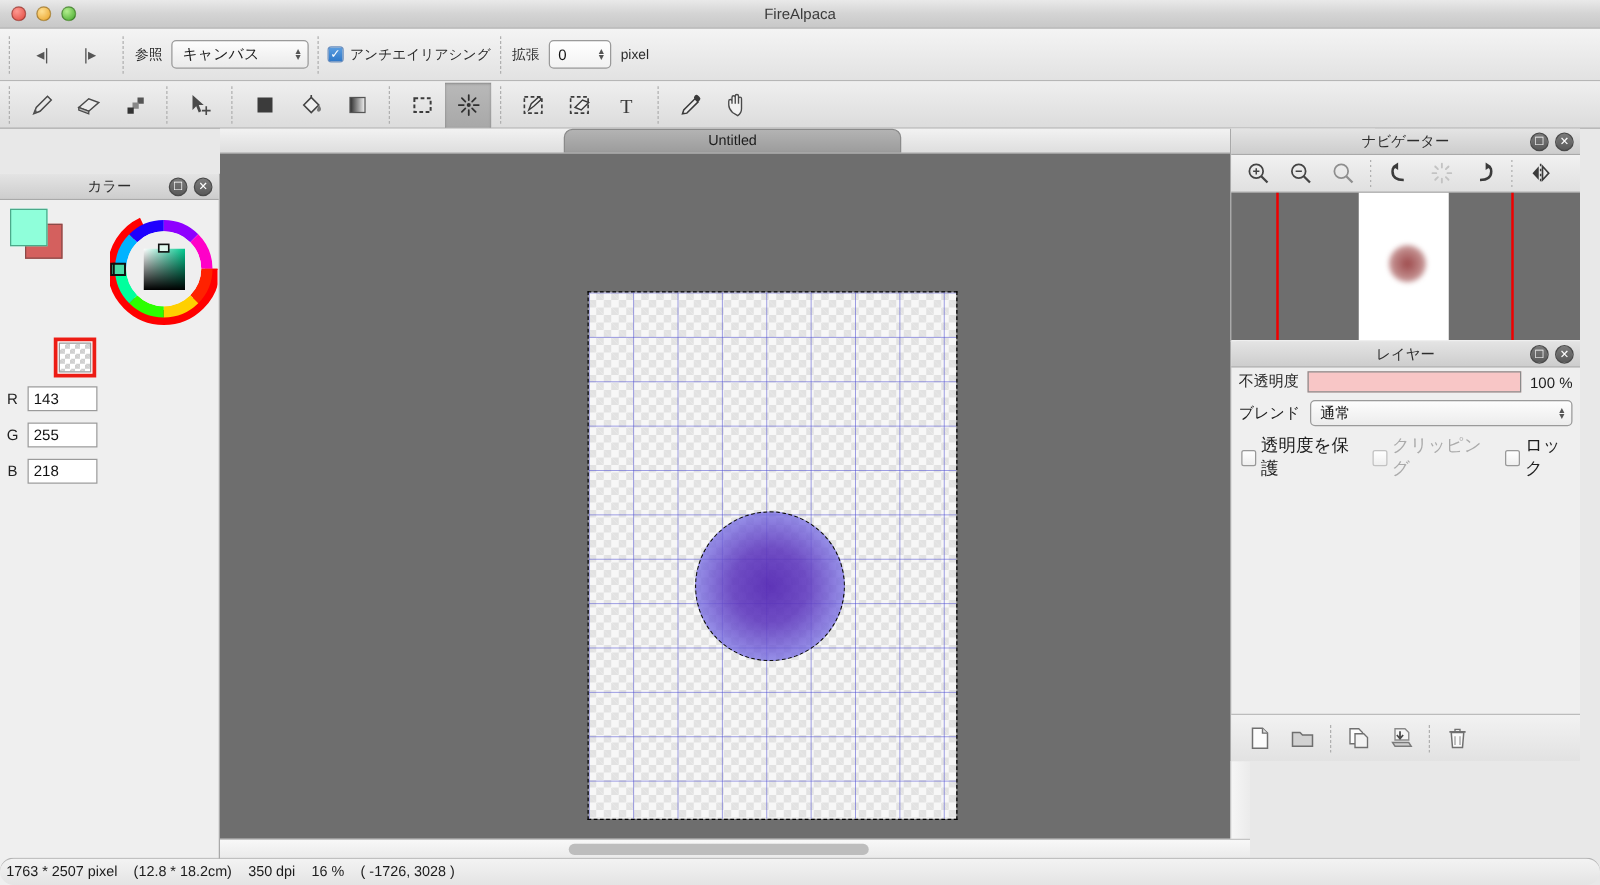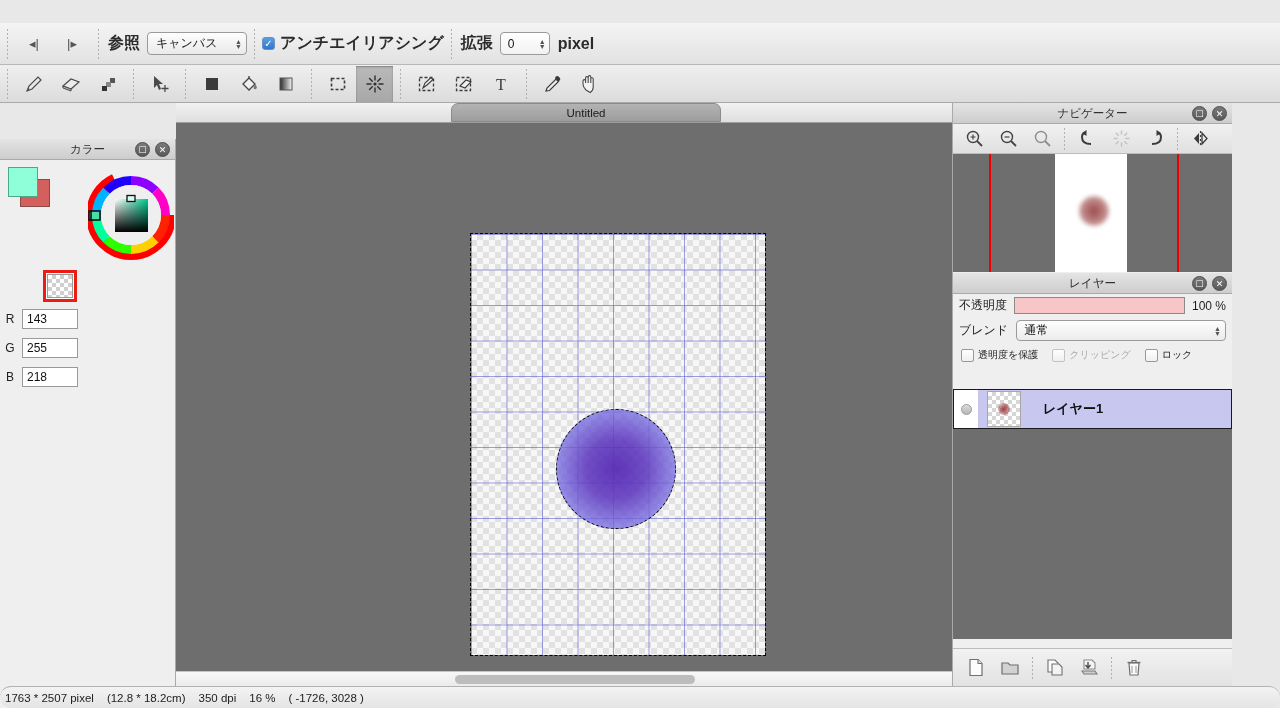--- a/index.html
+++ b/index.html
@@ -36,21 +36,21 @@
     display: flex; align-items: center;
   }
   .navbtn {
     width: 38px; height: 24px; display: flex; align-items: center; justify-content: center;
     color: #555; font-size: 13px;
   }
   .vdots {
     width: 1px; height: 30px; margin: 0 7px;
     background: repeating-linear-gradient(to bottom, #b0b0b0 0 2px, transparent 2px 4px);
   }
-  .opt-label { font-size: 16px; color: #2b2b2b; margin: 0 7px 0 2px; font-weight: bold; }
+  .opt-label { font-size: 11px; color: #2b2b2b; margin: 0 7px 0 2px; }
   .sel-box {
     height: 23px; border: 1px solid #9a9a9a; border-radius: 4px;
     background: linear-gradient(to bottom, #fdfdfd, #eaeaea);
     display: flex; align-items: center; padding: 0 4px 0 8px;
     font-size: 12px; color: #1a1a1a; position: relative;
   }
   .sel-box .arrows {
     margin-left: auto; padding-left: 10px; display: flex; flex-direction: column;
     line-height: 5px; font-size: 7px; color: #555;
   }
@@ -166,23 +166,23 @@
     background: linear-gradient(to right,#f6f6f6,#ebebeb); border-left: 1px solid #c4c4c4;
   }
   .vthumb { position: absolute; left: 4px; top: 50px; width: 9px; height: 150px; border-radius: 5px; background: #bdbdbd; }
   .hscroll {
     position: absolute; top: 568px; left: 0; width: 824px; height: 15px;
     background: linear-gradient(to bottom,#f8f8f8,#ebebeb); border-top: 1px solid #c4c4c4;
   }
   .hthumb { position: absolute; top: 3px; left: 279px; width: 240px; height: 9px; border-radius: 5px; background: #bdbdbd; }
 
   
-  .rpanel { position: absolute; left: 952px; width: 280px; background: #efefef; border-left: 1px solid #a9a9a9; }
+  .rpanel { position: absolute; left: 984px; width: 280px; background: #efefef; border-left: 1px solid #a9a9a9; }
   #nav-panel { top: 103px; height: 170px; }
-  #layer-panel { top: 273px; height: 413px; }
+  #layer-panel { top: 273px; height: 336px; }
   .nav-tools {
     height: 30px; background: linear-gradient(to bottom,#f1f1f1,#e0e0e0);
     border-bottom: 1px solid #bcbcbc; display: flex; align-items: center; padding-left: 4px;
   }
   .nitem { width: 34px; height: 28px; display: flex; align-items: center; justify-content: center; }
   .nav-preview { position: relative; height: 118px; background: #6e6e6e; overflow: hidden; }
   .nav-white { position: absolute; left: 102px; top: 0; width: 72px; height: 118px; background: #fff; }
   .nav-blob {
     position: absolute; left: 126px; top: 42px; width: 30px; height: 30px; border-radius: 50%;
     background: radial-gradient(circle, rgba(140,42,44,.85) 0%, rgba(150,60,60,.6) 55%, rgba(160,90,90,.12) 100%);
@@ -193,21 +193,21 @@
   .lrow { display: flex; align-items: center; padding: 3px 6px; text-align: right; }
   .llab { font-size: 12px; color: #1d1d1d; white-space: nowrap; }
   .opac-bar {
     flex: 1; height: 17px; margin: 0 7px; border: 1px solid #8b8b8b; background: #f8c6c6;
   }
   .blend-sel {
     flex: 1; height: 21px; margin-left: 8px; border: 1px solid #9a9a9a; border-radius: 4px;
     background: linear-gradient(to bottom,#fdfdfd,#ececec);
     display: flex; align-items: center; padding: 0 4px 0 7px; font-size: 12px; color: #111;
   }
-  .cbrow { display: flex; align-items: center; gap: 4px; padding: 4px 6px 6px 8px; font-size: 10px; }
+  .cbrow { display: flex; align-items: center; gap: 4px; padding: 4px 6px 6px 8px; font-size: 14px; }
   .cbsq { width: 13px; height: 13px; border: 1px solid #999; border-radius: 2px; background: linear-gradient(to bottom,#fff,#efefef); }
   .cbsq.dim { border-color:#c2c2c2; }
   .cbtxt { color: #1d1d1d; }
   .cbtxt.dim { color: #aaa; }
   .layer-list { position: absolute; top: 116px; left: 0; width: 279px; height: 250px; background: #6e6e6e; }
   .layer-item {
     display: flex; align-items: center; height: 40px; background: #c7c7f0;
     border: 1px solid #1a1a1a; margin: 0;
   }
   .eye-cell { width: 24px; height: 38px; background: #fff; display: flex; align-items: center; justify-content: center; }
@@ -243,28 +243,36 @@
     background: linear-gradient(to bottom,#f3f3f3,#e4e4e4); border-top: 1px solid #b2b2b2;
     display: flex; align-items: center; font-size: 11.5px; color: #1c1c1c; padding-left: 5px; border-radius: 11px;
   }
   .st { margin-right: 13px; white-space: nowrap; }
 </style>
 </head>
 <body>
 
 <div id="app">
 
+  <div class="titlebar">
+    <div class="traffic">
+      <div class="tl tl-red"></div>
+      <div class="tl tl-yel"></div>
+      <div class="tl tl-grn"></div>
+    </div>
+    <div class="title-text">FireAlpaca</div>
+  </div>
 
   <div class="optbar">
     <div class="vdots"></div>
     <div class="navbtn">◂|</div>
     <div class="navbtn">|▸</div>
     <div class="vdots"></div>
     <span class="opt-label">参照</span>
-    <div class="sel-box" style="width:100px">
+    <div class="sel-box" style="width:110px">
       <span>キャンバス</span>
       <span class="arrows">
           <span>▲</span>
           <span>▼</span>
         </span>
     </div>
     <div class="vdots"></div>
     <div class="chk-wrap">
       <span class="chkbox">✓</span>
       <span class="opt-label" style="margin:0">アンチエイリアシング</span>
@@ -595,33 +603,20 @@
       <div class="cbrow">
         <span class="cbsq dim"></span>
         <span class="cbtxt dim">クリッピング</span>
       </div>
       <div class="cbrow">
         <span class="cbsq"></span>
         <span class="cbtxt">ロック</span>
       </div>
     </div>
 
-    <div class="layer-list">
-      <div class="layer-item">
-        <div class="eye-cell">
-          <span class="eye-dot"></span>
-        </div>
-        <div class="thumb-cell">
-          <div class="thumb">
-            <span class="thumb-dot"></span>
-          </div>
-        </div>
-        <span class="layer-name">レイヤー1</span>
-      </div>
-    </div>
 
     <div class="layer-toolbar">
       <div class="ltool">
         <svg width="18" height="19" viewBox="0 0 18 19">
             <path d="M3 1.5 h8 l4 4 v12 h-12 z" fill="#fcfcfc" stroke="#707070" stroke-width="1.2"></path>
             <path d="M11 1.5 v4 h4" fill="#e2e2e2" stroke="#707070" stroke-width="1.1"></path>
           </svg>
       </div>
       <div class="ltool">
         <svg width="20" height="19" viewBox="0 0 20 19">

